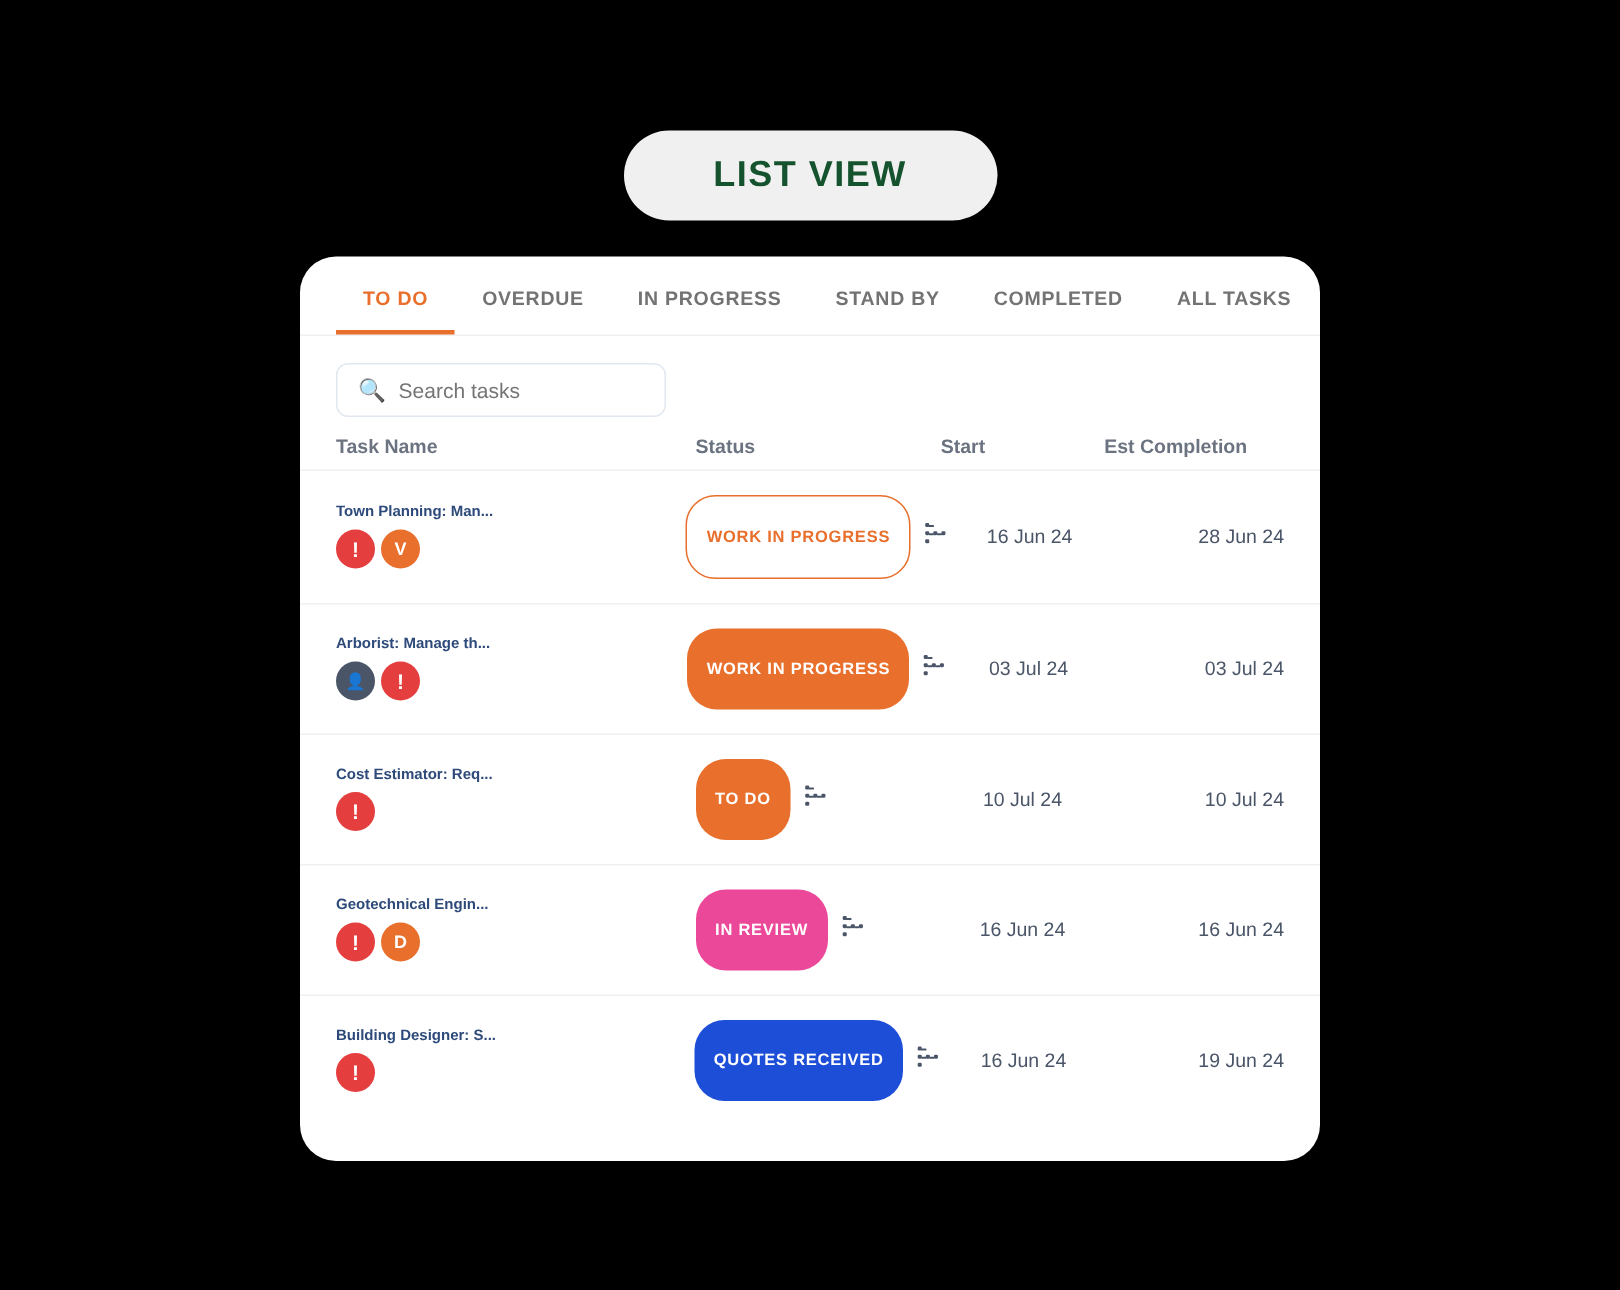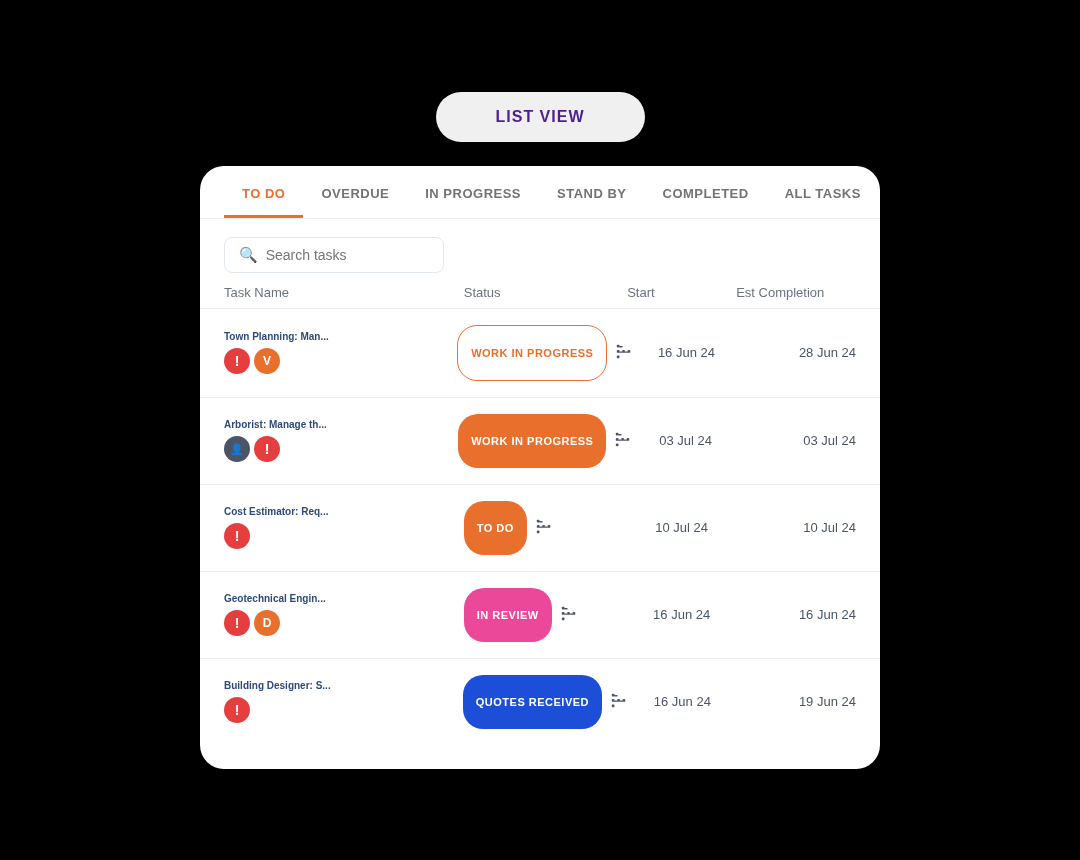--- a/index.html
+++ b/index.html
@@ -17,24 +17,24 @@
       flex-direction: column;
       align-items: center;
       gap: 24px;
       width: 100%;
     }
     .list-view-btn {
       background: #f0f0f0;
       border: none;
       border-radius: 30px;
       padding: 16px 60px;
-      font-size: 16px;
+      font-size: 24px;
       font-weight: 700;
       letter-spacing: 1px;
-      color: #4c1d95;
+      color: #14532d;
       cursor: pointer;
     }
     .card {
       background: #fff;
       border-radius: 24px;
       width: 680px;
       padding: 0 0 24px 0;
       box-shadow: 0 4px 32px rgba(0,0,0,0.10);
     }
     .tabs {
@@ -86,21 +86,21 @@
     .table-header {
       display: grid;
       grid-template-columns: 2.2fr 1.5fr 1fr 1.1fr;
       padding: 0 24px 8px 24px;
       border-bottom: 1.5px solid #f0f0f0;
       margin-bottom: 0;
     }
     .table-header .col-label {
       font-size: 13px;
       color: #6b7280;
-      font-weight: 400;
+      font-weight: 700;
     }
     .col-label.completion {
     }
     .task-row {
       display: grid;
       grid-template-columns: 2.2fr 1.5fr 1fr 1.1fr;
       align-items: center;
       padding: 16px 24px;
       border-bottom: 1.5px solid #f0f0f0;
     }

